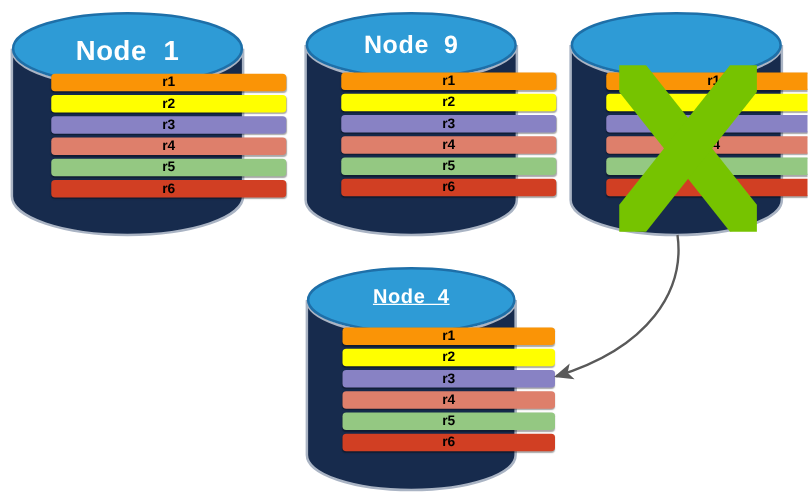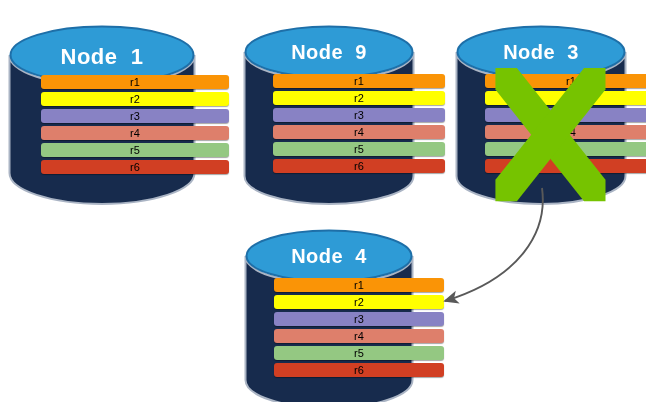--- a/index.html
+++ b/index.html
@@ -12,21 +12,21 @@
     height: 402px;
     position: relative;
     overflow: hidden;
     font-family: "Liberation Sans", sans-serif;
     background: #ffffff;
   }
 
   #diagram-canvas {
     position: absolute;
     left: 0;
-    top: 16px;
+    top: 0;
     width: 646px;
     height: 343px;
   }
 
   .node {
     position: absolute;
   }
 
   .node-svg {
     position: absolute;
@@ -57,21 +57,21 @@
   }
 
   .row-bar {
     position: relative;
     border-radius: 3px;
     box-shadow: 0 1px 1px rgba(0,0,0,0.35);
     display: flex;
     align-items: center;
     justify-content: center;
     color: #000000;
-    font-weight: normal;
+    font-weight: bold;
     font-family: "Liberation Sans", sans-serif;
     box-sizing: border-box;
     text-align: right;
   }
 
   .cross-overlay {
     position: absolute;
     left: 0;
     top: 0;
     pointer-events: none;
@@ -118,40 +118,39 @@
         <div class="row-bar" style="background: rgb(222, 127, 107); height: 14px; font-size: 11px; color: rgb(0, 0, 0);">r4</div>
         <div class="row-bar" style="background: rgb(148, 200, 130); height: 14px; font-size: 11px; color: rgb(0, 0, 0);">r5</div>
         <div class="row-bar" style="background: rgb(209, 63, 35); height: 14px; font-size: 11px; color: rgb(0, 0, 0);">r6</div>
       </div>
     </div>
     <div class="node" style="left: 455px; top: 8px; width: 172px; height: 180px;">
       <svg class="node-svg" width="172" height="180" viewBox="0 0 172 180">
         <path d="M 1.5 28 L 1.5 152 A 84.5 28 0 0 0 170.5 152 L 170.5 28 A 84.5 28 0 0 1 1.5 28 Z" fill="#172B4D" stroke="#AAB4C4" stroke-width="2"></path>
         <ellipse cx="86" cy="28" rx="83.5" ry="25.5" fill="#2E9BD6" stroke="#1E6FA8" stroke-width="2"></ellipse>
       </svg>
-      <div class="node-title" style="top: 17px; font-size: 20px;">Node  3</div>
       <div class="rows" style="top: 50px; padding-left: 30px; padding-right: 30px; gap: 3px;">
         <div class="row-bar" style="background: rgb(250, 148, 6); height: 14px; font-size: 11px; color: rgb(0, 0, 0);">r1</div>
         <div class="row-bar" style="background: rgb(255, 255, 0); height: 14px; font-size: 11px; color: rgb(0, 0, 0);">r2</div>
         <div class="row-bar" style="background: rgb(136, 130, 196); height: 14px; font-size: 11px; color: rgb(0, 0, 0);">r3</div>
         <div class="row-bar" style="background: rgb(222, 127, 107); height: 14px; font-size: 11px; color: rgb(0, 0, 0);">r4</div>
         <div class="row-bar" style="background: rgb(148, 200, 130); height: 14px; font-size: 11px; color: rgb(0, 0, 0);">r5</div>
         <div class="row-bar" style="background: rgb(209, 63, 35); height: 14px; font-size: 11px; color: rgb(0, 0, 0);">r6</div>
       </div>
       <svg class="cross-overlay" width="172" height="180" viewBox="0 0 172 180">
         <path d="M 40.419999999999995 44.1 L 61.919999999999995 44.1 L 150.5 155.8 L 150.5 177.3 L 129 177.3 L 40.419999999999995 65.6 Z" fill="#76C300"></path>
         <path d="M 150.5 44.1 L 150.5 65.6 L 61.919999999999995 177.3 L 40.419999999999995 177.3 L 40.419999999999995 155.8 L 129 44.1 Z" fill="#76C300"></path>
       </svg>
     </div>
     <div class="node" style="left: 244px; top: 212px; width: 170px; height: 180px;">
       <svg class="node-svg" width="170" height="180" viewBox="0 0 170 180">
         <path d="M 1.5 28 L 1.5 152 A 83.5 28 0 0 0 168.5 152 L 168.5 28 A 83.5 28 0 0 1 1.5 28 Z" fill="#172B4D" stroke="#AAB4C4" stroke-width="2"></path>
         <ellipse cx="85" cy="28" rx="82.5" ry="25.5" fill="#2E9BD6" stroke="#1E6FA8" stroke-width="2"></ellipse>
       </svg>
-      <div class="node-title" style="top: 17px; font-size: 20px;">Node  4</div>
+      <div class="node-title" style="top: 17px; font-size: 16px; text-decoration: underline;">Node  4</div>
       <div class="rows" style="top: 50px; padding-left: 30px; padding-right: 30px; gap: 3px;">
         <div class="row-bar" style="background: rgb(250, 148, 6); height: 14px; font-size: 11px; color: rgb(0, 0, 0);">r1</div>
         <div class="row-bar" style="background: rgb(255, 255, 0); height: 14px; font-size: 11px; color: rgb(0, 0, 0);">r2</div>
         <div class="row-bar" style="background: rgb(136, 130, 196); height: 14px; font-size: 11px; color: rgb(0, 0, 0);">r3</div>
         <div class="row-bar" style="background: rgb(222, 127, 107); height: 14px; font-size: 11px; color: rgb(0, 0, 0);">r4</div>
         <div class="row-bar" style="background: rgb(148, 200, 130); height: 14px; font-size: 11px; color: rgb(0, 0, 0);">r5</div>
         <div class="row-bar" style="background: rgb(209, 63, 35); height: 14px; font-size: 11px; color: rgb(0, 0, 0);">r6</div>
       </div>
     </div>
   </div>

